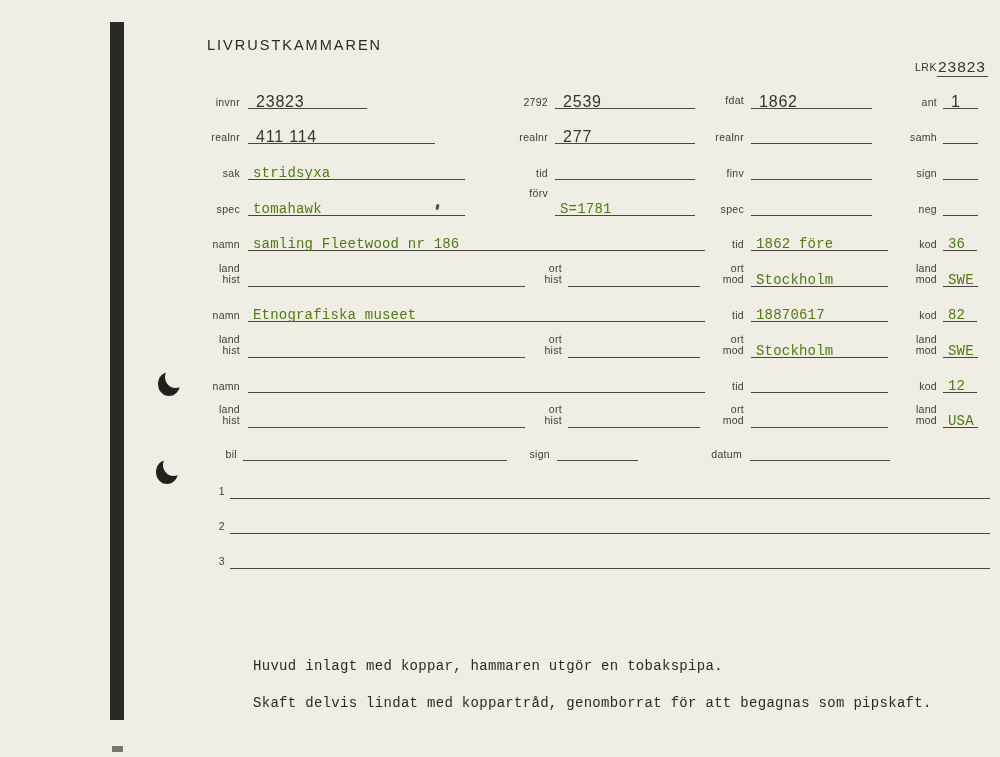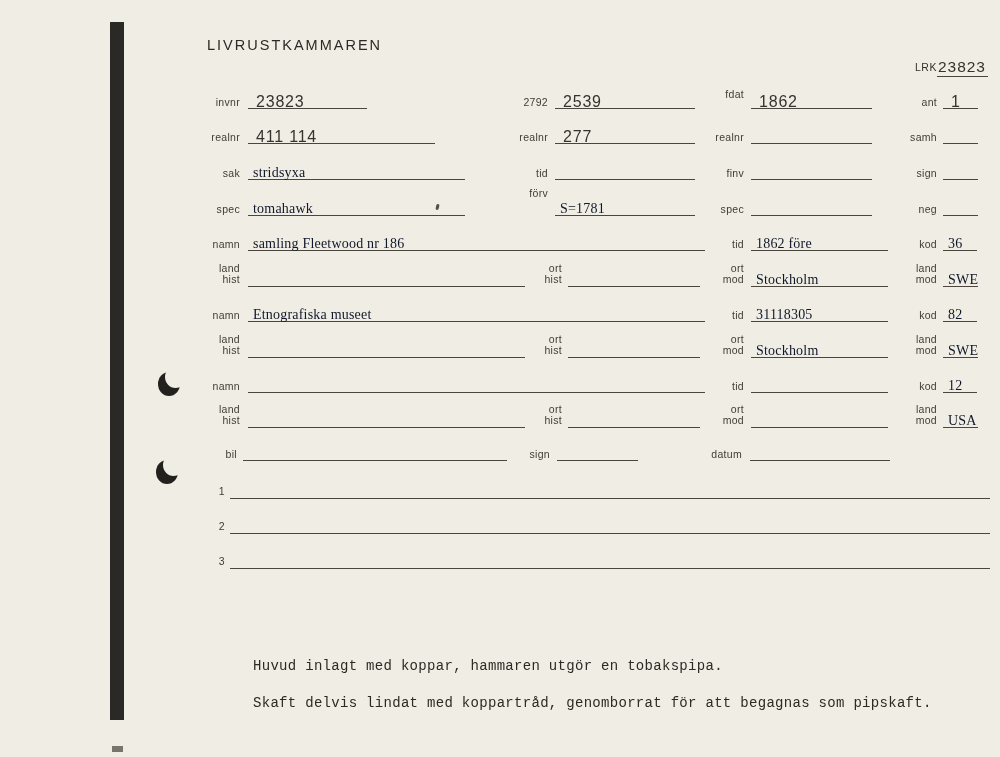--- a/index.html
+++ b/index.html
@@ -21,22 +21,22 @@
     position:absolute; font-size:10.5px; line-height:12px;
     color:#3f3c35; letter-spacing:.3px; text-align:right; white-space:nowrap;
   }
   .lab2 { line-height:10.5px; }
   .fline {
     position:absolute; height:16px;
     border-bottom:1.6px solid #4a463e;
   }
   .fval {
     position:absolute; left:5px; bottom:-2px;
-    font-family:Liberation Serif, serif; font-size:14px; line-height:16px;
-    color:#0f172a; white-space:pre; letter-spacing:.2px;
+    font-family:Liberation Mono, monospace; font-size:14px; line-height:16px;
+    color:#4d7c0f; white-space:pre; letter-spacing:.2px;
   }
   .fval.g {
     font-family:"Liberation Sans", sans-serif; font-size:16px; line-height:17px;
     letter-spacing:.8px; color:#35332e; left:8px;
   }
   .moon { position:absolute; width:22px; height:24px; }
   .moon::before { content:""; position:absolute; inset:0; background:#23211d; border-radius:50%; }
   .moon::after { content:""; position:absolute; left:7px; top:-6px; width:21px; height:22px; background:#f0eee4; border-radius:50%; }
   .note {
     position:absolute; left:253px;
@@ -61,21 +61,21 @@
   </div>
 
   <div class="lab" style="right:760px;top:96px">invnr</div>
   <div class="fline" style="left:248px;top:92px;width:119px">
       <span class="fval g">23823</span>
     </div>
   <div class="lab" style="right:452px;top:96px">2792</div>
   <div class="fline" style="left:555px;top:92px;width:140px">
       <span class="fval g">2539</span>
     </div>
-  <div class="lab" style="right:256px;top:88px">fdat</div>
+  <div class="lab" style="right:256px;top:94px">fdat</div>
   <div class="fline" style="left:751px;top:92px;width:121px">
       <span class="fval g">1862</span>
     </div>
   <div class="lab" style="right:63px;top:96px">ant</div>
   <div class="fline" style="left:943px;top:92px;width:35px">
       <span class="fval g">1</span>
     </div>
 
   <div class="lab" style="right:760px;top:131px">realnr</div>
   <div class="fline" style="left:248px;top:127px;width:187px">
@@ -157,21 +157,21 @@
   <div class="fline" style="left:943px;top:270px;width:35px">
       <span class="fval">SWE</span>
     </div>
 
   <div class="lab" style="right:760px;top:309px">namn</div>
   <div class="fline" style="left:248px;top:305px;width:457px">
       <span class="fval">Etnografiska museet</span>
     </div>
   <div class="lab" style="right:256px;top:309px">tid</div>
   <div class="fline" style="left:751px;top:305px;width:137px">
-      <span class="fval">31118305</span>
+      <span class="fval">18870617</span>
     </div>
   <div class="lab" style="right:63px;top:309px">kod</div>
   <div class="fline" style="left:943px;top:305px;width:34px">
       <span class="fval">82</span>
     </div>
 
   <div class="lab lab2" style="right:760px;top:334px"><span>land</span><br><span>hist</span></div>
   <div class="fline" style="left:248px;top:341px;width:277px">
       <span class="fval"></span>
     </div>

